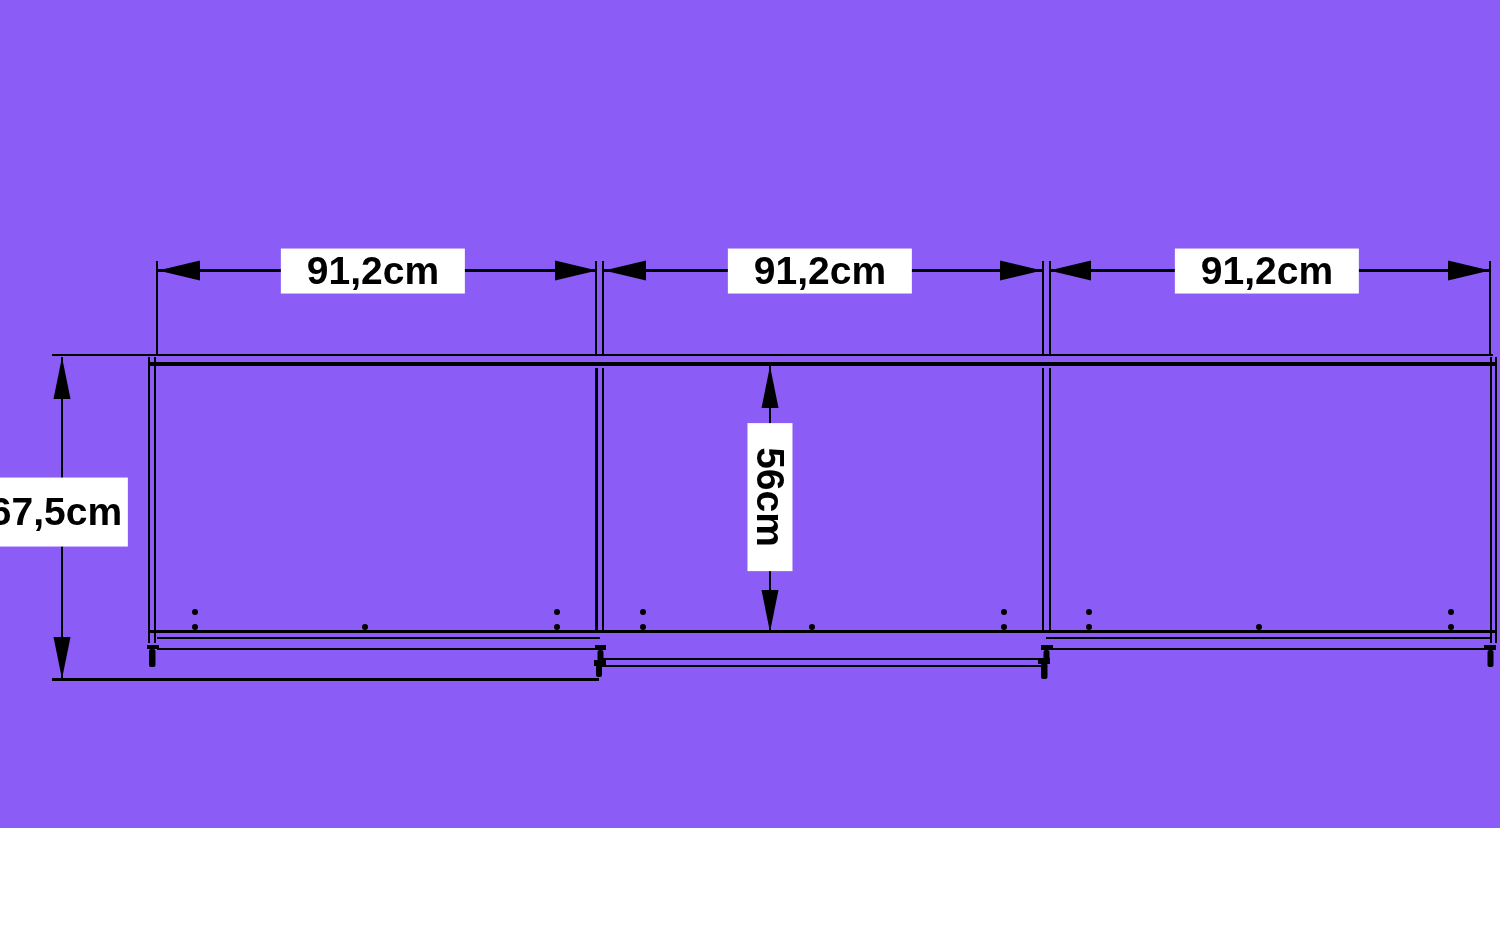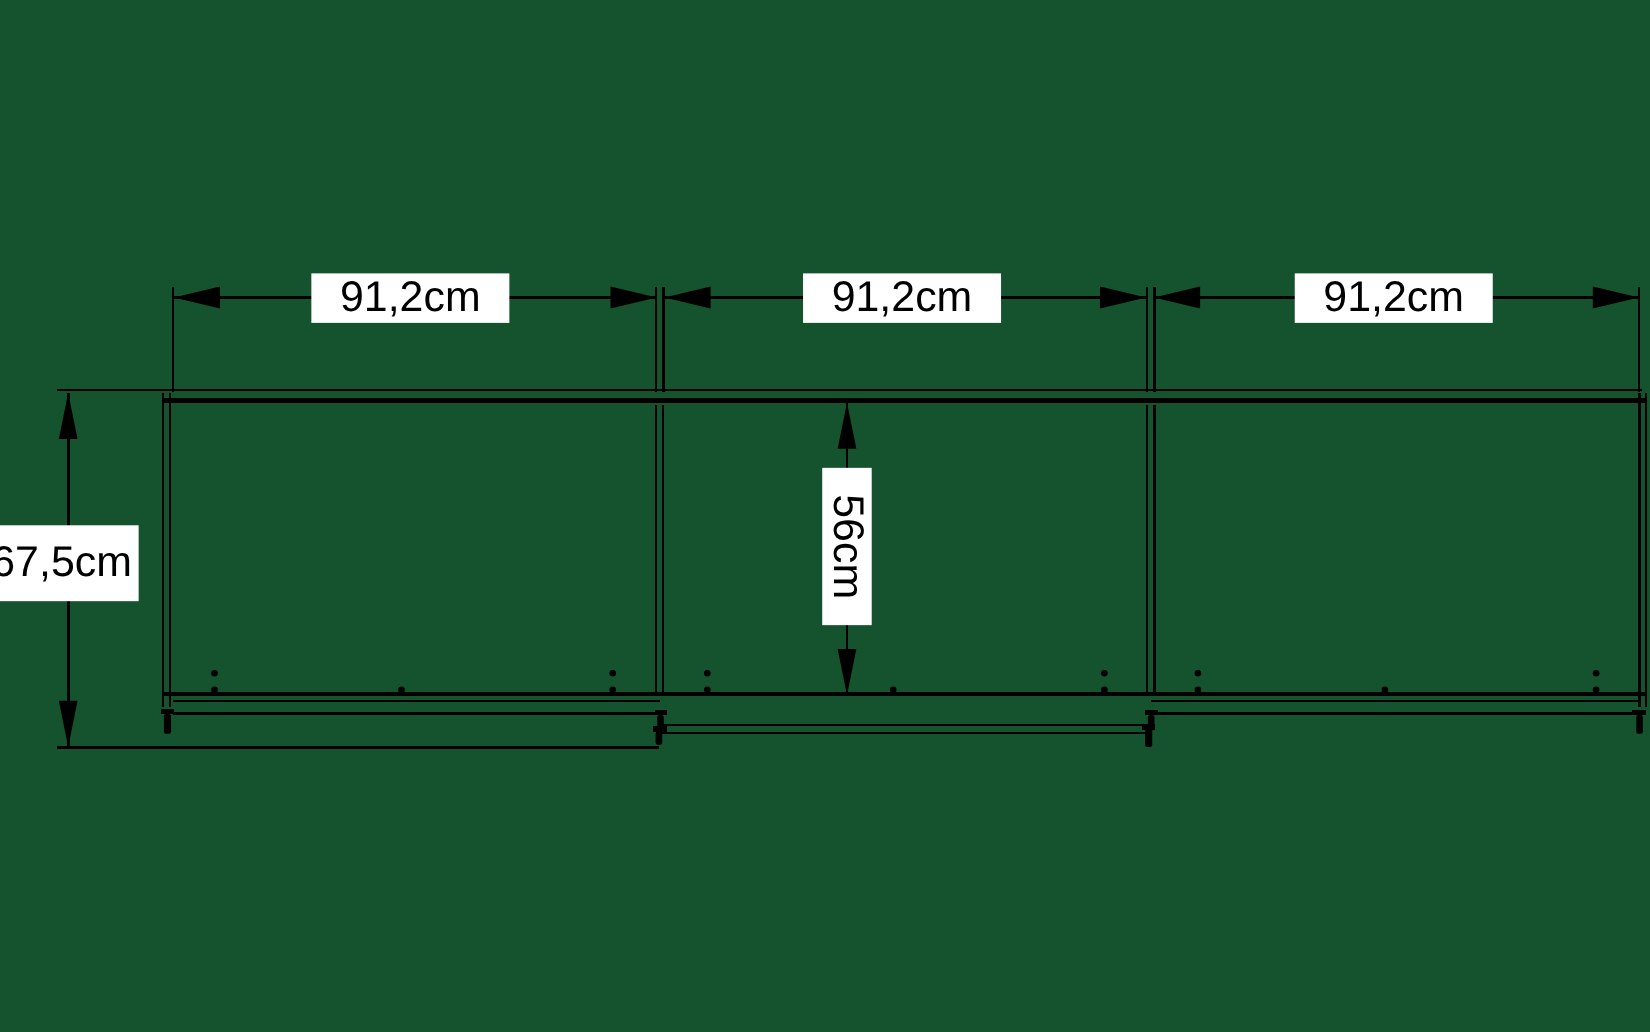--- a/index.html
+++ b/index.html
@@ -3,24 +3,25 @@
 <meta charset="utf-8">
 <style>
   html, body {
     margin: 0;
     padding: 0;
     background: #ffffff;
   }
   .canvas {
     position: relative;
     width: 1500px;
-    height: 938px;
-    background: #14532d;
+    height: 828px;
+    background: #8b5cf6;
     overflow: hidden;
     font-family: "Liberation Sans", sans-serif;
+    font-weight: bold;
   }
   .canvas svg {
     position: absolute;
     left: 0;
     top: 0;
   }
   .dim-label {
     position: absolute;
     font-family: "Liberation Sans", sans-serif;
     font-size: 39px;

